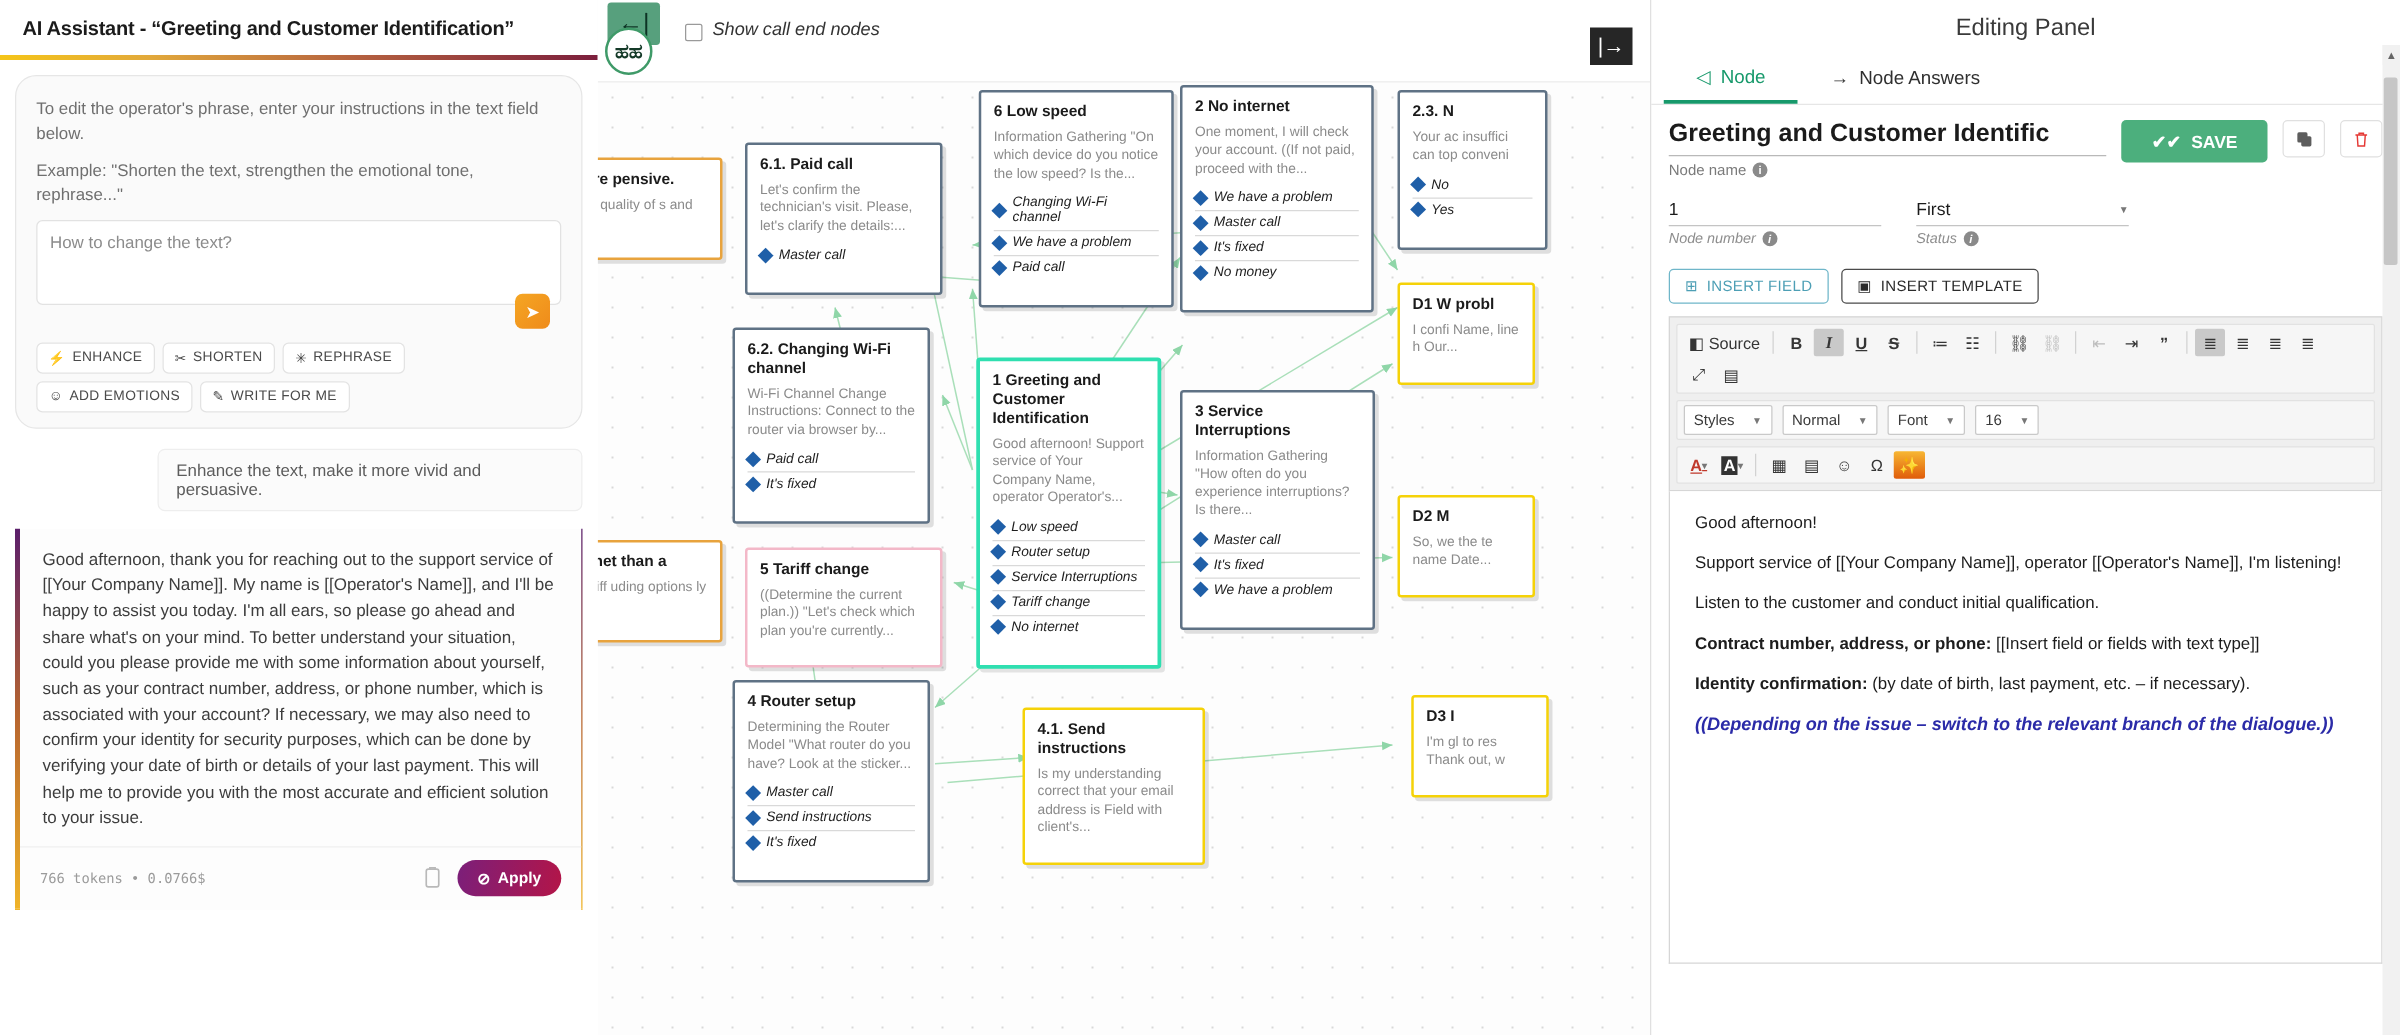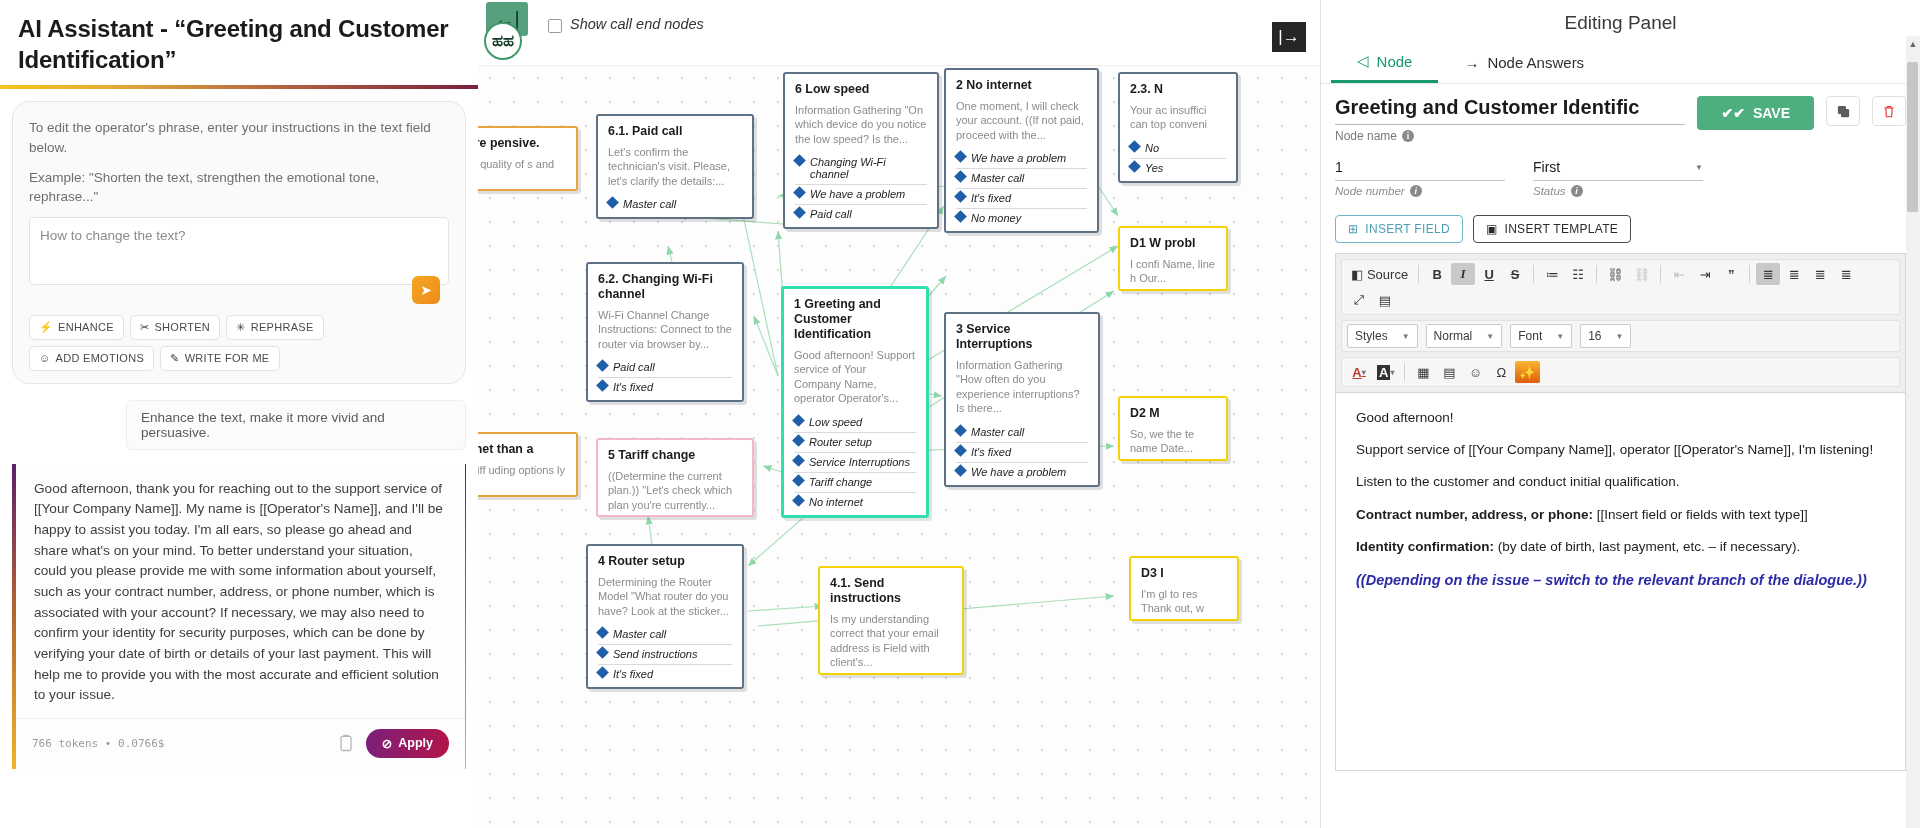--- a/index.html
+++ b/index.html
@@ -8,21 +8,21 @@
     width:1920px; height:828px; overflow:hidden;
     font-family:"Liberation Sans", sans-serif;
     background:#ffffff; color:#333;
   }
   .app { position:relative; width:1920px; height:828px; display:flex; }
 
   
   .left-panel { width:478px; height:828px; background:#fff; position:relative;
     display:flex; flex-direction:column; flex:0 0 478px; z-index:5; }
   .left-header { padding:14px 18px 10px 18px; }
-  .left-title { font-size:24px; font-weight:700; line-height:1.28; color:#1b1b1b; letter-spacing:-.2px;}
+  .left-title { font-size:16px; font-weight:700; line-height:1.28; color:#1b1b1b; letter-spacing:-.2px;}
   .grad-rule { height:4px; width:100%;
     background:linear-gradient(90deg,#f5c518 0%,#e2a93b 25%,#b4603f 60%,#7c1f3d 100%); }
   .left-body { flex:1; overflow:hidden; padding:0 12px; background:#fff; }
 
   .instr-card { margin-top:12px; background:#fafafa; border:1px solid #e6e6e6; border-radius:17px;
      padding:16px 16px 12px 16px; }
   .instr-text { color:#6f6f6f; font-size:13.5px; line-height:1.45; margin:0 0 10px 0; }
   .prompt-box { width:100%; height:68px; background:#fff; border:1px solid #e2e2e2; border-radius:5px;
      position:relative; padding:8px 10px; }
   .prompt-ph { color:#8c8c8c; font-size:13.5px; }
@@ -68,29 +68,29 @@
   .collapse-btn { position:absolute; right:14px; top:22px; width:34px; height:30px; background:#262626;
      color:#fff; display:flex; align-items:center; justify-content:center; font-size:17px; cursor:pointer; }
 
   .graph { position:absolute; inset:66px 0 0 0;
     background-color:#fdfdfd;
     background-image:radial-gradient(circle, #d8d8d8 1px, transparent 1px);
     background-size:24px 24px; }
   .edges { position:absolute; inset:0; width:100%; height:100%; pointer-events:none; }
 
   .node { position:absolute; background:#fff; border:2px solid #5f7285; border-radius:3px;
-     box-shadow:3px 3px 0 rgba(0,0,0,.12); padding:8px 10px 3px 10px; cursor:pointer; }
+     box-shadow:3px 3px 0 rgba(0,0,0,.12); padding:8px 10px 20px 10px; cursor:pointer; }
   .node.sel { border:3px solid #2fdfb0; box-shadow:3px 3px 0 rgba(0,0,0,.10); }
   .node.orange { border-color:#e8a33d; }
   .node.yellow { border-color:#f5d208; }
   .node.pink { border-color:#f3b8c8; }
   .n-title { font-size:12.4px; font-weight:700; color:#1b1b1b; line-height:1.2; margin-bottom:6px; }
   .n-desc { font-size:11px; color:#8b8b8b; line-height:1.32; }
   .n-ans { margin-top:7px; }
-  .n-ans .row { display:flex; gap:6px; padding:3px 0 4px 0;
+  .n-ans .row { display:flex; align-items:center; gap:6px; padding:3px 0 4px 0;
      border-bottom:1px solid #d9d9d9; font-size:11px; font-style:italic; color:#1d1d1d; }
   .n-ans .row:last-child { border-bottom:none; }
   .dia { width:9px; height:9px; background:#1f5fa8; transform:rotate(45deg); flex:0 0 9px; }
 
   
   .right-panel { width:600px; flex:0 0 600px; height:828px; background:#fff;
      border-left:1px solid #e0e0e0; position:relative; display:flex; flex-direction:column; }
   .rp-title { text-align:center; font-size:19px; color:#3a3a3a; padding:12px 0 10px 0; font-weight:400; }
   .rp-tabs { display:flex; gap:0; padding:0 10px; border-bottom:1px solid #e6e6e6; }
   .rp-tab { padding:8px 26px 10px 26px; font-size:15px; color:#2f2f2f; display:inline-flex;

